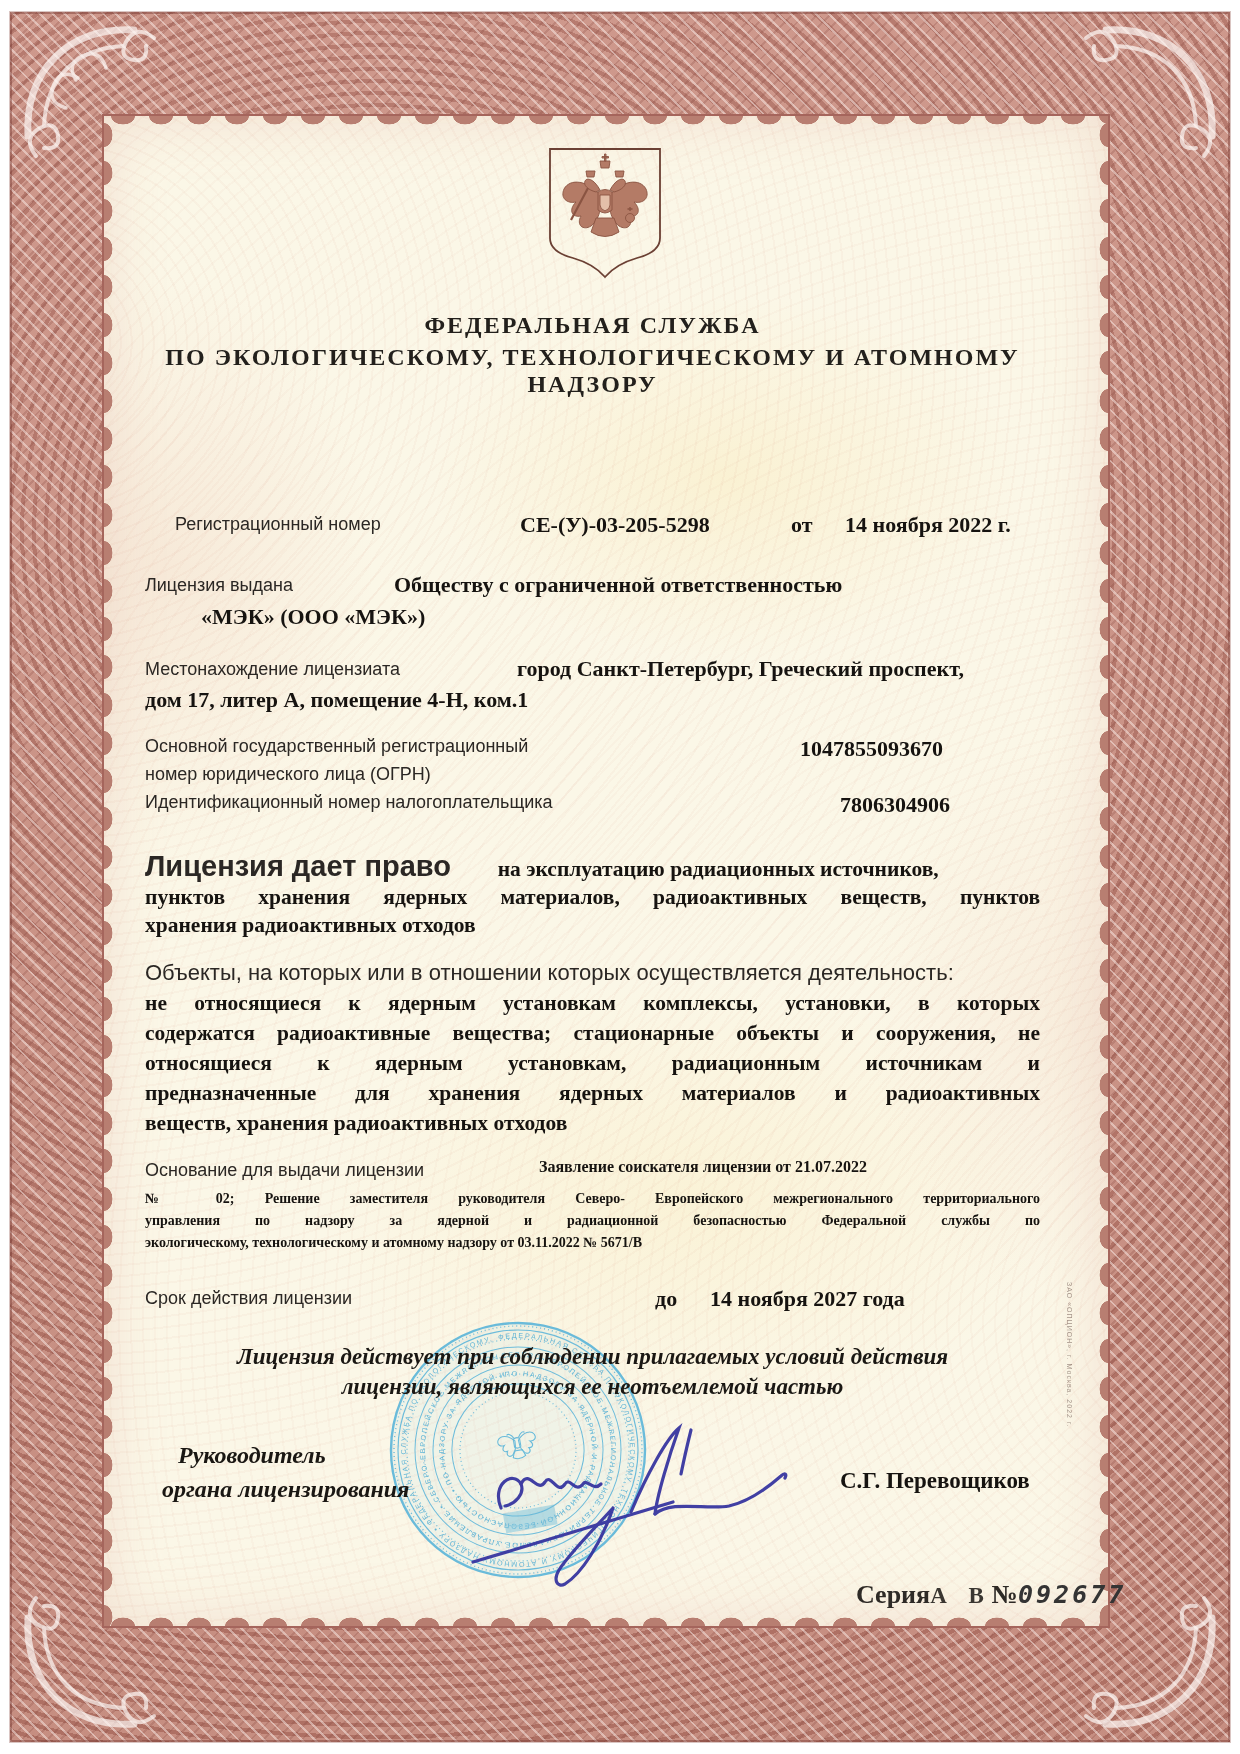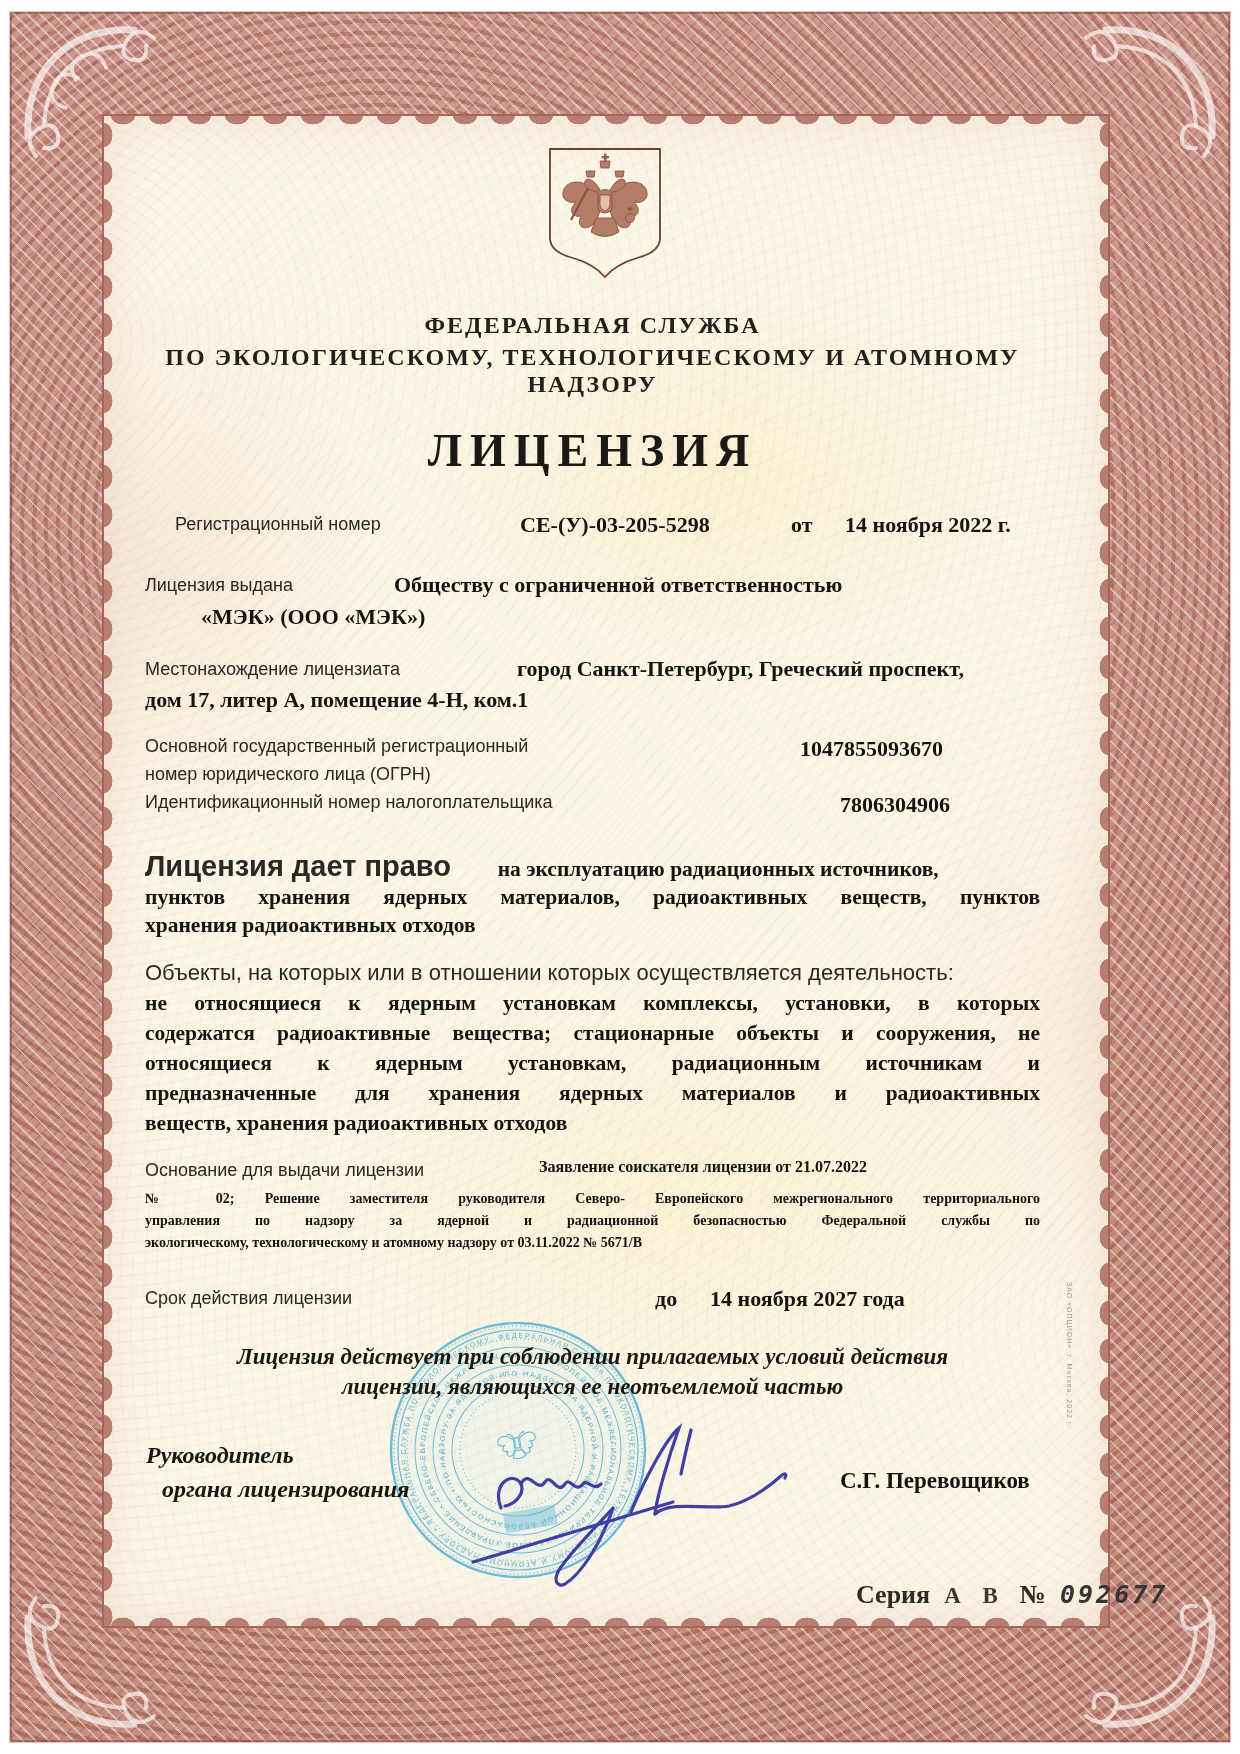--- a/index.html
+++ b/index.html
@@ -46,21 +46,21 @@
   .val{font-weight:bold;font-size:22px;color:#161310;}
   .center{left:145px;width:895px;text-align:center;}
   .agency{font-weight:bold;font-size:24px;letter-spacing:2px;color:#23201c;}
   .doc-title{font-weight:bold;font-size:46px;letter-spacing:8px;color:#1b1816;}
   .para{left:145px;width:895px;font-weight:bold;font-size:21.5px;color:#161310;}
   .jl{display:block;text-align:justify;text-align-last:justify;}
   .ll{display:block;text-align:left;}
   .small-det{font-size:14px;line-height:22px;}
   .italic-note{font-style:italic;font-weight:bold;font-size:23px;color:#1a1713;}
   .sig-title{font-style:italic;font-weight:bold;font-size:24px;color:#1a1713;}
-  .series-row{display:flex;align-items:baseline;gap:14px;}
+  .series-row{display:flex;align-items:baseline;gap:0;}
   .series-word{font-weight:bold;font-size:26px;color:#2e2a26;}
   .series-letters{font-size:23px;font-weight:bold;letter-spacing:8px;color:#3a3631;}
   .series-num{font-family:"DejaVu Sans Mono",monospace;font-weight:bold;font-size:25px;letter-spacing:3px;color:#343434;font-style:italic;}
   .imprint{writing-mode:vertical-rl;font-family:"Liberation Sans",sans-serif;font-size:7px;color:rgba(92,70,62,.55);letter-spacing:1px;}
   .stamp{opacity:.88;transform:rotate(-10deg);}
   .z2{z-index:2;} .z1{z-index:1;} .z3{z-index:3;}
 </style>
 </head>
 <body>
 
@@ -124,21 +124,20 @@
       <path d="M62.5 8 l1.5 0 0 7 -1.5 0 Z M60 10.5 l6.5 0 0 1.5 -6.5 0 Z"></path>
       <path d="M46 42 L29 74" fill="none" stroke-width="2.2"></path>
       <circle cx="88" cy="72" r="4.5"></circle>
       <path d="M88 65 l0 -4 M85.5 63 l5 0" fill="none" stroke-width="1.4"></path>
     </g>
     <path d="M58 49 h10 v10 q0 4 -5 6 q-5 -2 -5 -6 Z" fill="#e3bfa9" stroke="#8a5442" stroke-width="0.9"></path>
   </svg>
 
   <div class="abs center agency z2" style="top:312px;">ФЕДЕРАЛЬНАЯ СЛУЖБА</div>
   <div class="abs center agency z2" style="top:344px;">ПО ЭКОЛОГИЧЕСКОМУ, ТЕХНОЛОГИЧЕСКОМУ И АТОМНОМУ НАДЗОРУ</div>
-  <div class="abs center doc-title z2" style="top:424px;">ЛИЦЕНЗИЯ</div>
 
   <div class="abs z2" style="left:145px;top:512px;width:895px;height:28px;">
     <span class="abs sans" style="left:30px;top:2px;">Регистрационный номер</span>
     <span class="abs val" style="left:375px;top:0;">СЕ-(У)-03-205-5298</span>
     <span class="abs val" style="left:646px;top:0;">от</span>
     <span class="abs val" style="left:700px;top:0;">14 ноября 2022 г.</span>
   </div>
 
   <div class="abs z2" style="left:145px;top:572px;width:895px;">
     <span class="abs sans" style="left:0;top:3px;">Лицензия  выдана</span>
@@ -223,21 +222,21 @@
       <path d="M56 46 Q63 41 70 46 L70 64 Q63 70 56 64 Z"></path>
       <path d="M54 72 L72 72 L77 86 Q63 95 49 86 Z"></path>
       <path d="M58 44 C52 33 45 31 43 35 M68 44 C74 33 81 31 83 35"></path>
     </g>
     <rect x="106" y="192" width="52" height="20" fill="rgba(86,179,217,0.45)"></rect>
   </svg>
 
   <div class="abs center italic-note z3" style="top:1344px;">Лицензия действует при соблюдении прилагаемых условий действия</div>
   <div class="abs center italic-note z3" style="top:1374px;">лицензии, являющихся ее неотъемлемой частью</div>
 
-  <div class="abs sig-title z3" style="left:146px;top:1442px;text-align:right;">Руководитель</div>
+  <div class="abs sig-title z3" style="left:178px;top:1442px;text-align:right;">Руководитель</div>
   <div class="abs sig-title z3" style="left:162px;top:1476px;">органа лицензирования</div>
   <div class="abs val z3" style="left:840px;top:1468px;font-size:23px;">С.Г. Перевощиков</div>
 
   <svg class="abs z3" style="left:455px;top:1412px;width:340px;height:185px;" viewBox="0 0 340 185">
     <g fill="none" stroke="#32309e" stroke-width="3.2" stroke-linecap="round" opacity="0.92">
       <path d="M46 96 C36 72 58 58 66 72 C70 82 60 92 50 94"></path>
       <path d="M66 72 C74 56 82 82 90 70 C96 60 102 84 110 72 C115 64 120 82 128 72 C132 66 138 80 146 72"></path>
       <path d="M176 100 C192 62 212 26 224 16 C214 44 202 84 200 102"></path>
       <path d="M200 102 C216 88 252 98 274 94 C292 90 310 78 326 64 C330 60 332 62 330 66"></path>
       <path d="M18 150 C86 130 156 108 218 90"></path>

